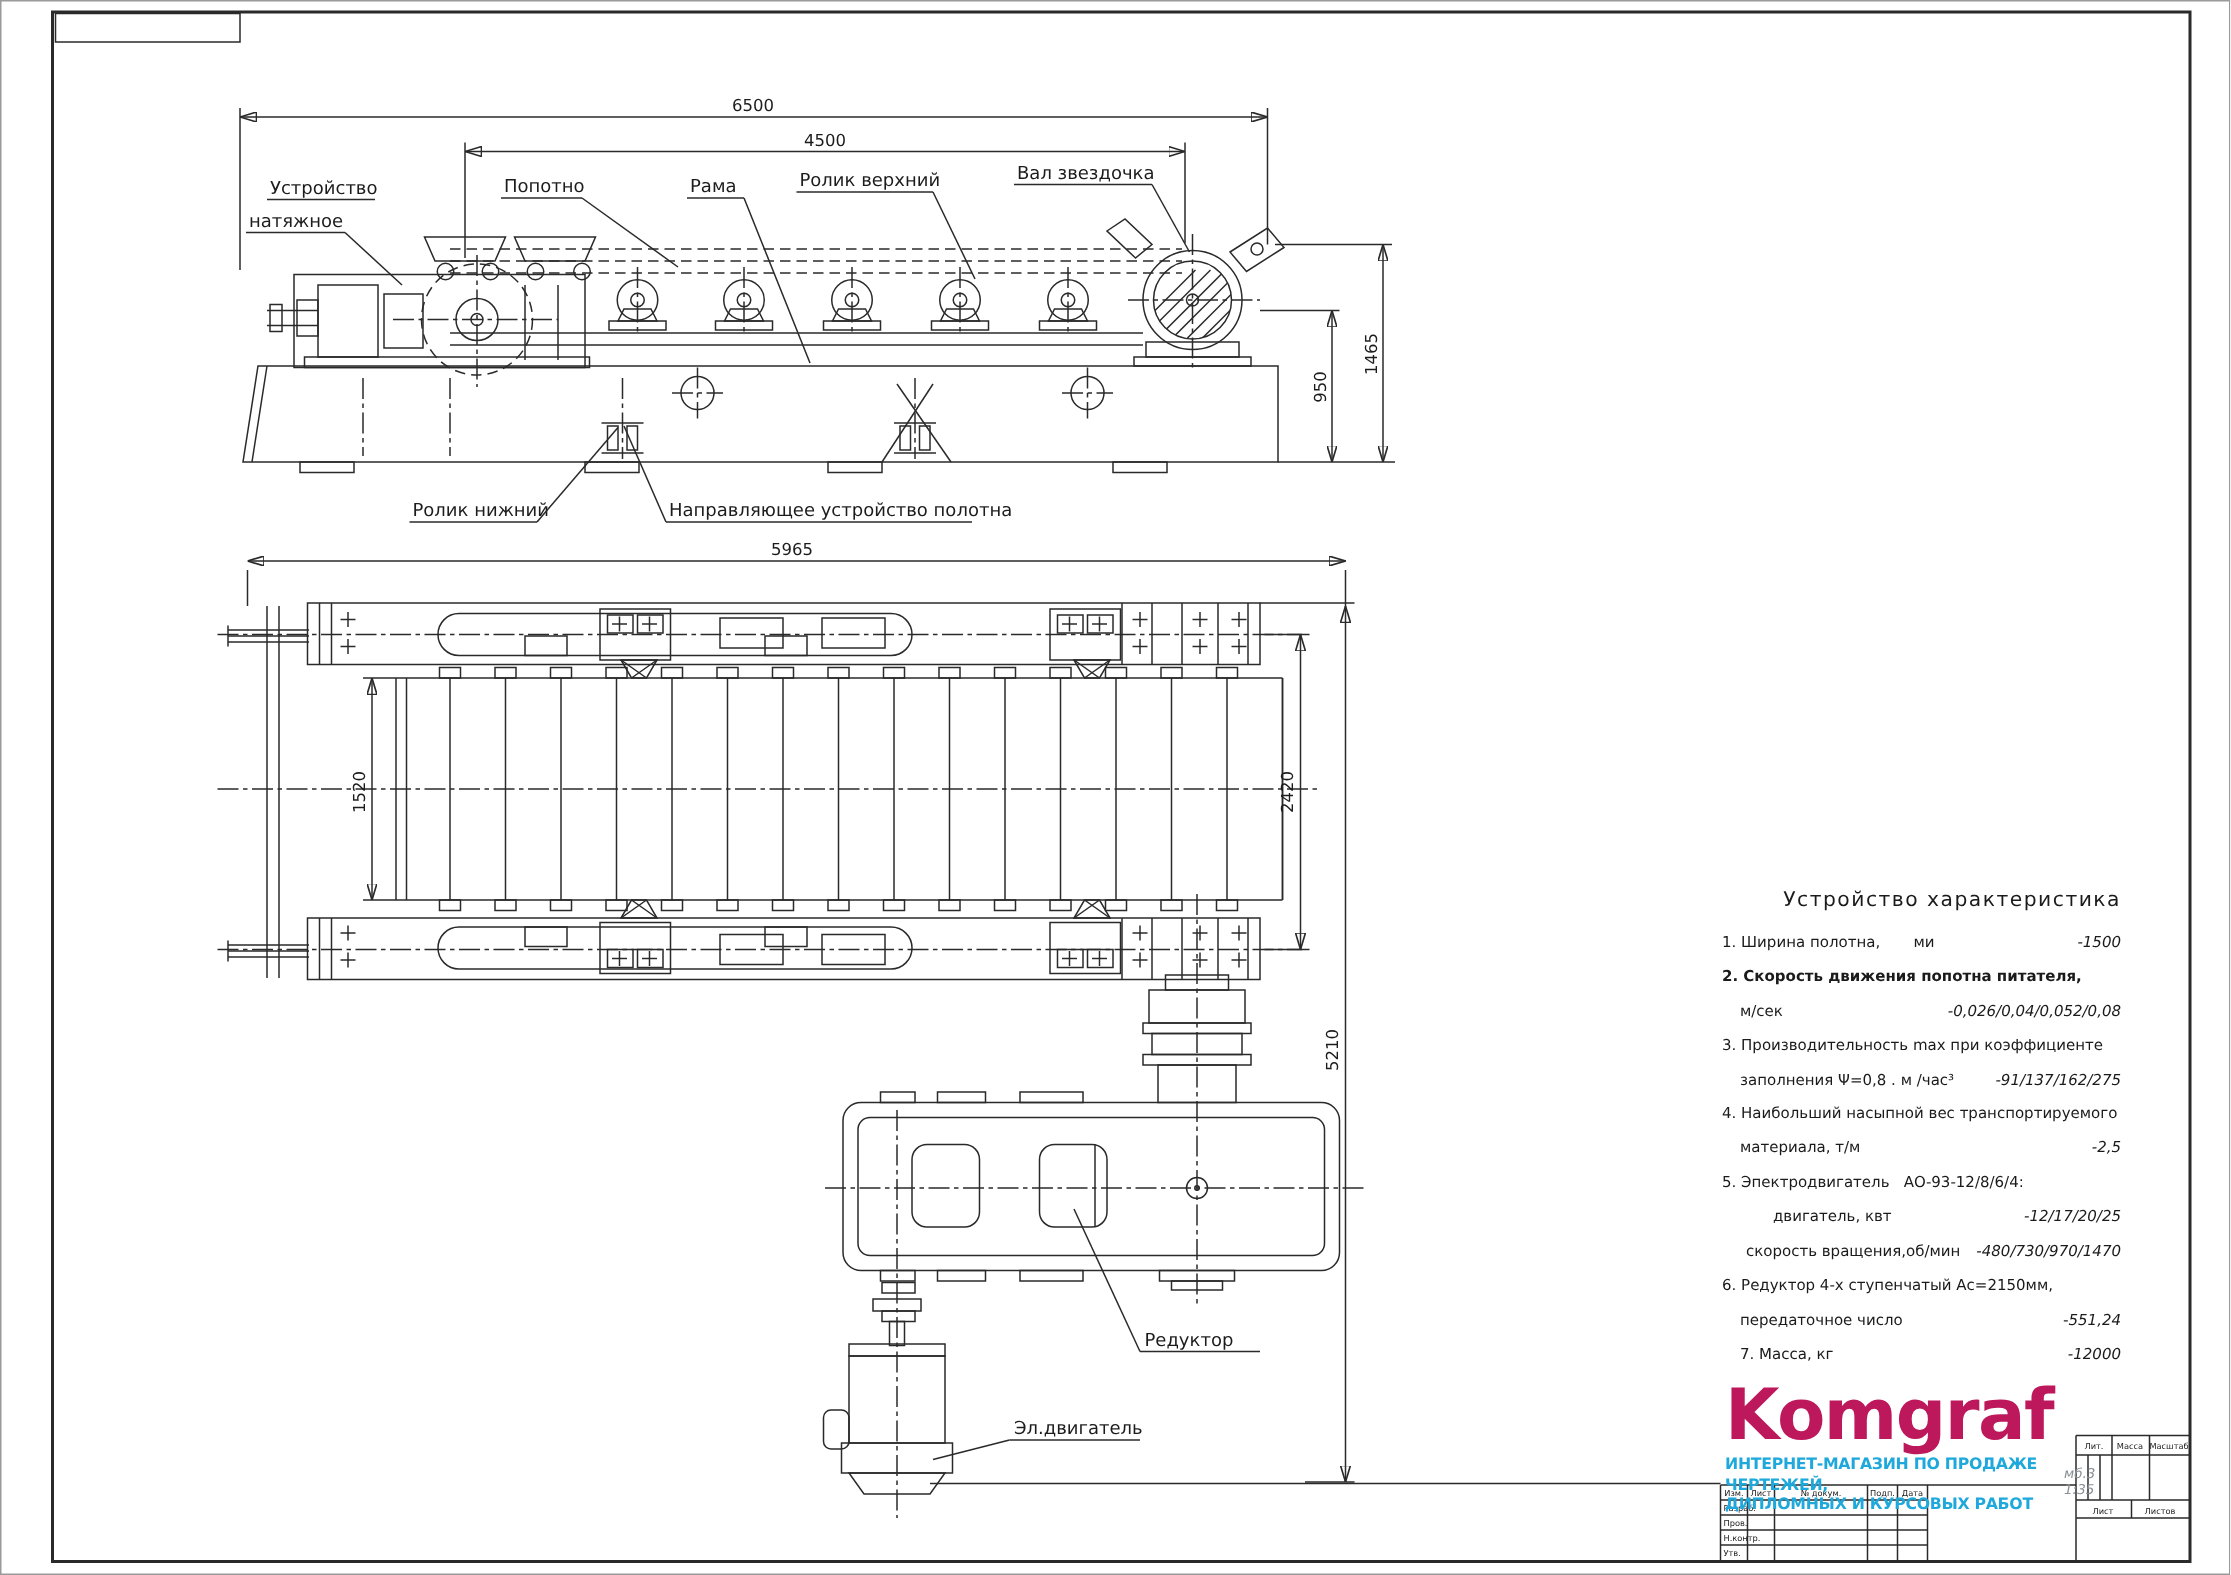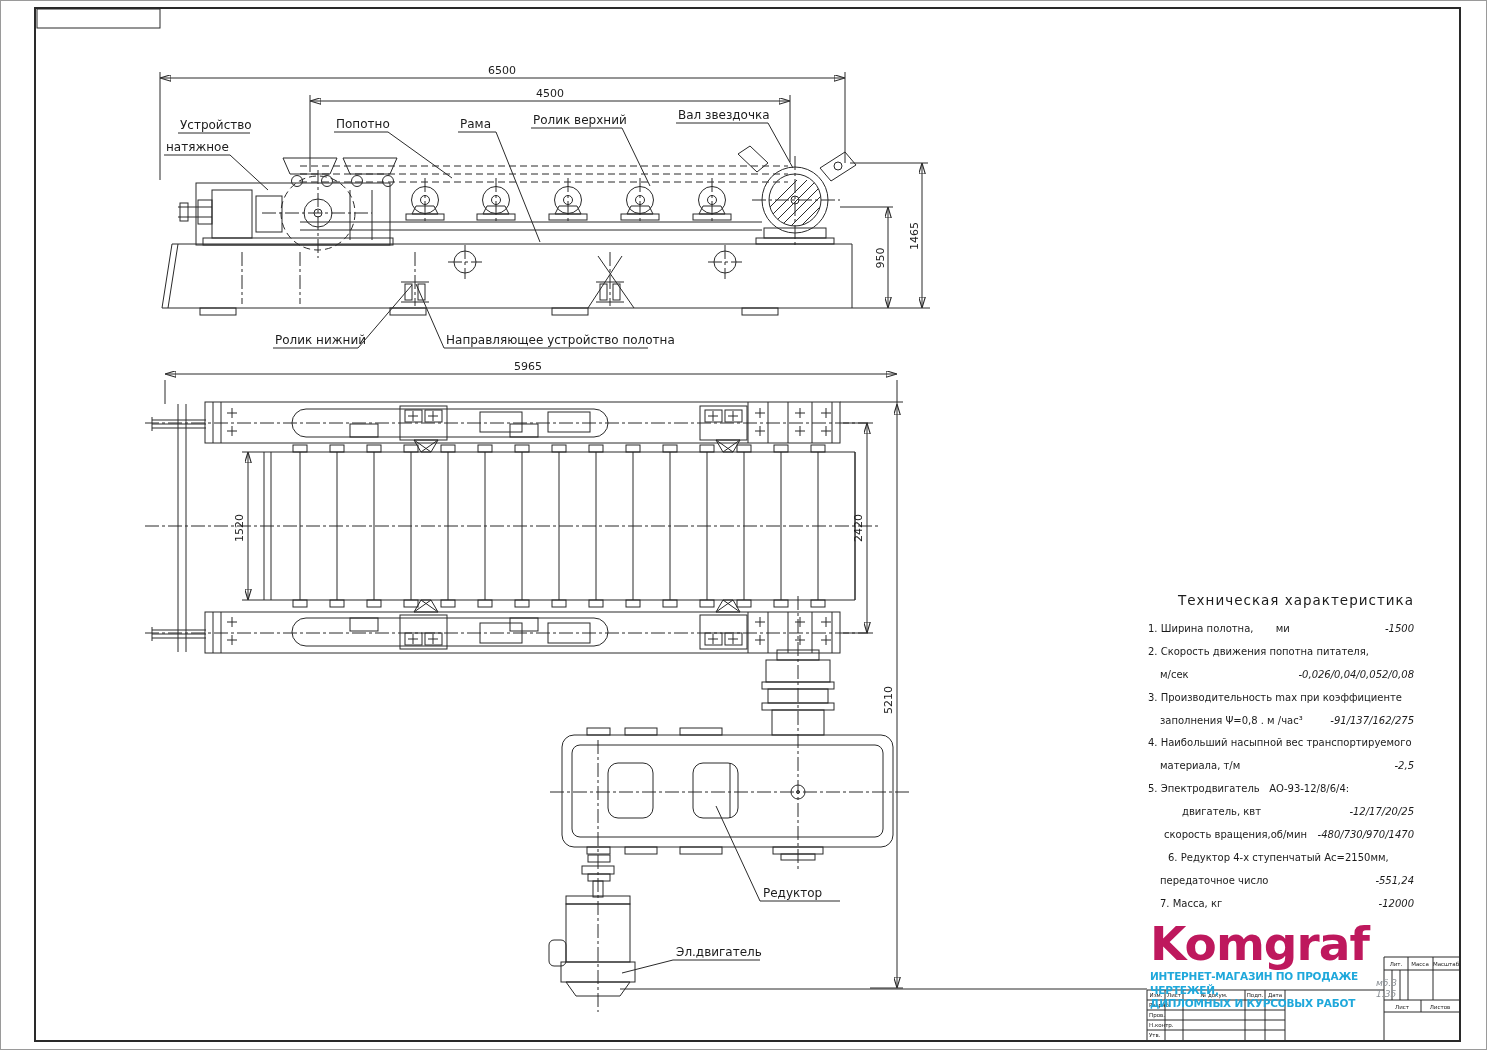--- a/index.html
+++ b/index.html
@@ -518,28 +518,28 @@
     <g id="stamp-roles">
           <text x="1149" y="1007" class="tbl">Разраб.</text>
           <text x="1149" y="1017" class="tbl">Пров.</text>
           <text x="1149" y="1027" class="tbl">Н.контр.</text>
           <text x="1149" y="1037" class="tbl">Утв.</text>
         </g>
   </g>
 </svg>
 
 <div id="tech">
-  <div class="title">Техническая характеристика</div>
+  <div class="title">Устройство характеристика</div>
   <div id="tech-rows">
         <div class="trow">
           <span class="lab" style="padding-left: 0px;">1. Ширина полотна,       ми</span>
           <span class="val">-1500</span>
         </div>
         <div class="trow">
-          <span class="lab" style="padding-left: 0px;">2. Скорость движения попотна питателя,</span>
+          <span class="lab" style="padding-left: 0px; font-weight: bold;">2. Скорость движения попотна питателя,</span>
         </div>
         <div class="trow">
           <span class="lab" style="padding-left: 12px;">м/сек</span>
           <span class="val">-0,026/0,04/0,052/0,08</span>
         </div>
         <div class="trow">
           <span class="lab" style="padding-left: 0px;">3. Производительность max при коэффициенте</span>
         </div>
         <div class="trow">
           <span class="lab" style="padding-left: 12px;">заполнения Ψ=0,8 . м /час³</span>
@@ -557,21 +557,21 @@
         </div>
         <div class="trow">
           <span class="lab" style="padding-left: 34px;">двигатель, квт</span>
           <span class="val">-12/17/20/25</span>
         </div>
         <div class="trow">
           <span class="lab" style="padding-left: 16px;">скорость вращения,об/мин</span>
           <span class="val">-480/730/970/1470</span>
         </div>
         <div class="trow">
-          <span class="lab" style="padding-left: 0px; margin-left: 20px;">6. Редуктор 4-х ступенчатый Ас=2150мм,</span>
+          <span class="lab" style="padding-left: 0px;">6. Редуктор 4-х ступенчатый Ас=2150мм,</span>
         </div>
         <div class="trow">
           <span class="lab" style="padding-left: 12px;">передаточное число</span>
           <span class="val">-551,24</span>
         </div>
         <div class="trow">
           <span class="lab" style="padding-left: 12px;">7. Масса, кг</span>
           <span class="val">-12000</span>
         </div>
       </div>

